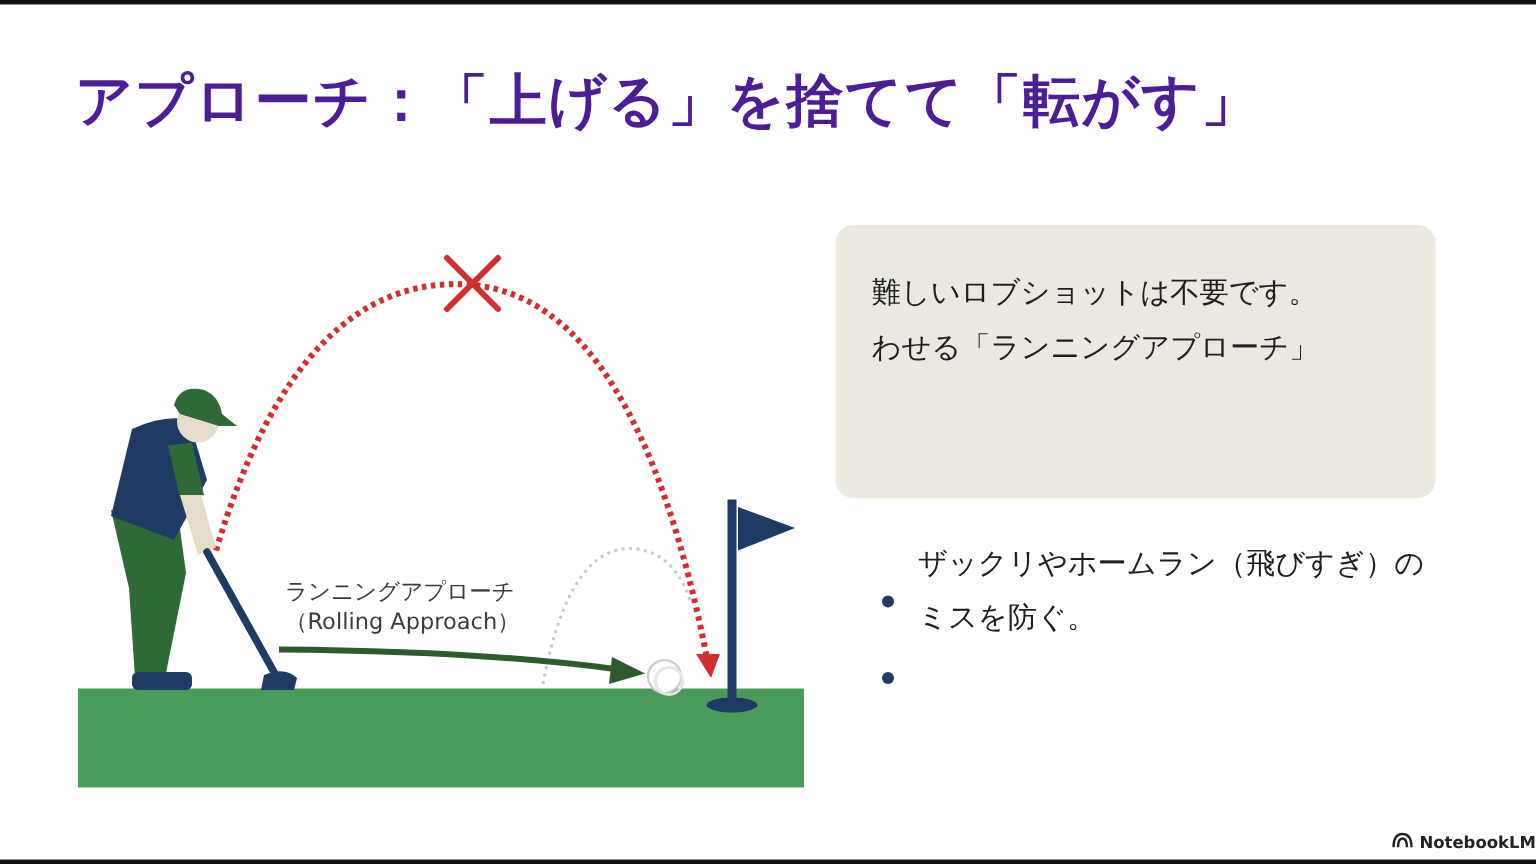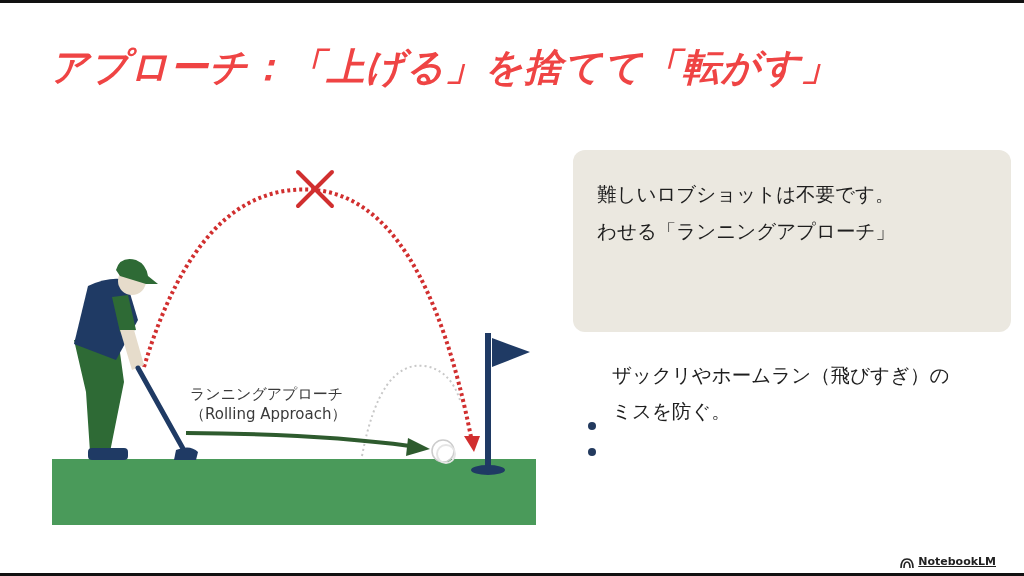--- a/index.html
+++ b/index.html
@@ -5,47 +5,46 @@
   html, body { margin: 0; padding: 0; }
   body {
     width: 1024px; height: 576px; overflow: hidden; position: relative;
     background: #ffffff;
     font-family: "DejaVu Sans", "Liberation Sans", sans-serif;
   }
   .topbar { position: absolute; left: 0; top: 0; width: 1024px; height: 3px; background: #111; }
   .bottombar { position: absolute; left: 0; bottom: 0; width: 1024px; height: 3px; background: #111; }
   .title {
     position: absolute; left: 50px; top: 42px;
-    font-size: 38px; font-weight: bold; color: #ef4444; letter-spacing: 1px;
+    font-size: 38px; font-weight: bold; color: #4c1d95; letter-spacing: 1px;
     white-space: nowrap;
-    font-style: italic;
   }
   .illustration { position: absolute; left: 40px; top: 160px; width: 510px; height: 370px; }
   .illu-label {
     position: absolute; text-align: left; color: #3a3a3a; font-size: 15px; line-height: 20px;
     left: 150px; top: 224px; width: 180px;
   }
   .info-box {
-    position: absolute; left: 573px; top: 150px; width: 438px; height: 182px;
+    position: absolute; left: 557px; top: 150px; width: 400px; height: 182px;
     background: #ebe8e0; border-radius: 12px; box-sizing: border-box;
     padding: 26px 40px 0 24px;
   }
   .info-box p {
     margin: 0; font-size: 19.5px; line-height: 37px; color: #1e1e1e;
   }
   .bullets { position: absolute; left: 588px; top: 358px; width: 400px; }
-  .bullet { display: flex; align-items: flex-end; margin-bottom: 4px; }
+  .bullet { display: flex; align-items: center; margin-bottom: 4px; }
   .bullet-dot {
     width: 8px; height: 8px; border-radius: 50%; background: #233a5e;
     margin-top: 14px; margin-right: 16px; flex: none;
   }
   .bullet-text { font-size: 19.5px; line-height: 36px; color: #1e1e1e; width: 350px; }
   .brand {
-    position: absolute; right: 28px; bottom: 8px; display: flex; align-items: flex-end;
-    font-size: 11px; color: #222; font-weight: bold; text-decoration: underline;
+    position: absolute; right: 0; bottom: 8px; display: flex; align-items: flex-start;
+    font-size: 11px; color: #222; font-weight: bold;
   }
   .brand svg { margin-right: 4px; }
 </style>
 </head>
 <body>
 
 <div class="topbar"></div>
 
 <div class="title">アプローチ：「上げる」を捨てて「転がす」</div>
 

